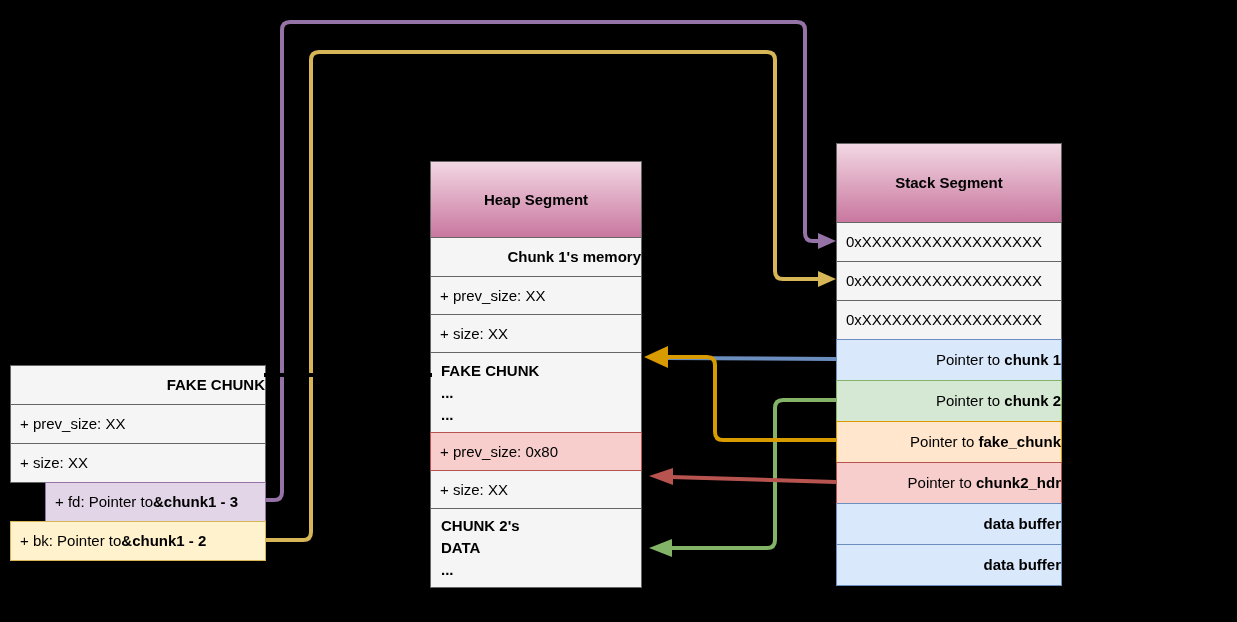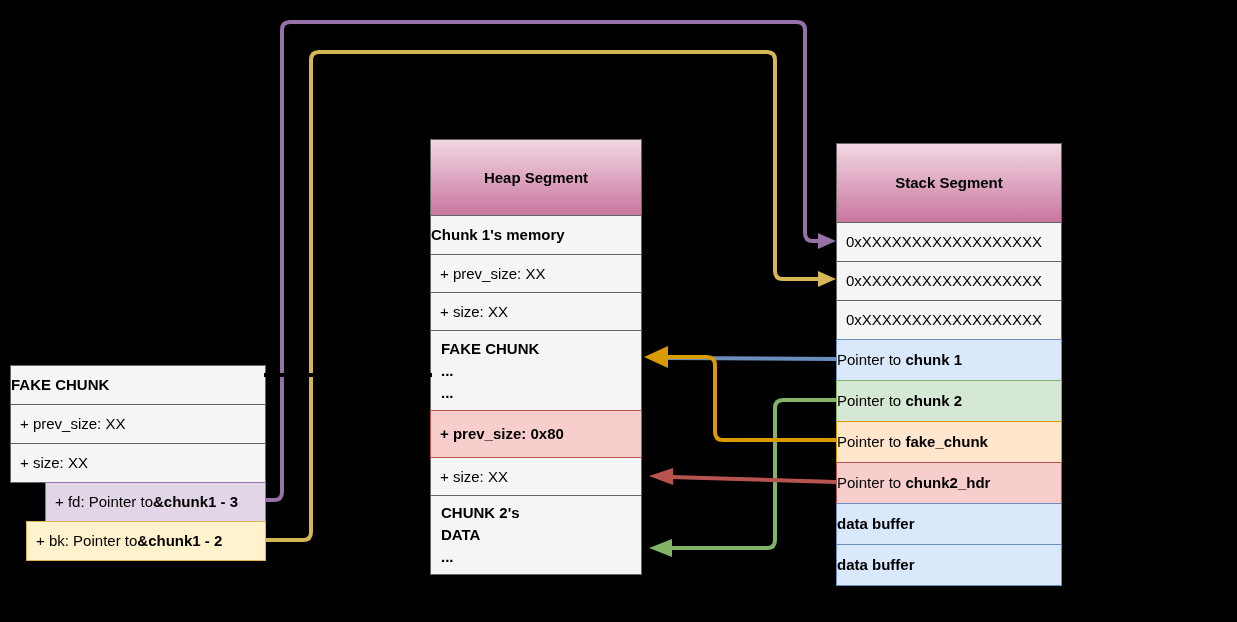--- a/index.html
+++ b/index.html
@@ -10,29 +10,29 @@
     color:var(--text,#000);
   }
   .table{position:absolute;display:flex;flex-direction:column;}
   .row{
     box-sizing:border-box;position:relative;
     border:1px solid var(--gray-border);background:var(--gray-fill);
     display:flex;align-items:center;margin-top:-1px;
     font-size:15px;line-height:18px;color:var(--text);
   }
   .row:first-child{margin-top:0;}
-  .row.center{justify-content:flex-start;}
+  .row.center{justify-content:flex-end;}
   .row.pad{padding-left:9px;padding-right:12px;}
   .row.bold{font-weight:bold;}
   .hdr{
     background:linear-gradient(to bottom,var(--header-grad-top),var(--header-grad-bottom));
     font-weight:bold;justify-content:center;font-size:15px;
   }
   .row.purple-row{background:var(--purple-fill);border-color:var(--purple);z-index:2;}
-  .row.gold-row{background:var(--gold-fill);border-color:var(--gold);z-index:2;margin-left:16px;}
+  .row.gold-row{background:var(--gold-fill);border-color:var(--gold);z-index:2;}
   .row.red-row{background:var(--red-fill);border-color:var(--red);z-index:2;}
   .row.blue-row{background:var(--blue-fill);border-color:var(--blue);z-index:2;}
   .row.green-row{background:var(--green-fill);border-color:var(--green);z-index:2;}
   .row.orange-row{background:var(--orange-fill);border-color:var(--orange);z-index:2;}
   .block{flex-direction:column;align-items:flex-start;justify-content:center;
          padding-left:10px;font-weight:bold;line-height:22px;}
   #arrows{position:absolute;left:0;top:0;z-index:5;pointer-events:none;}
   #arrows path{fill:none;stroke-width:4;}
   .st-purple{stroke:var(--purple);} .fl-purple{fill:var(--purple);}
   .st-gold{stroke:var(--gold);}     .fl-gold{fill:var(--gold);}
@@ -60,39 +60,39 @@
   <div class="row pad purple-row" style="height:40px;margin-left:35px;">
     <span>+ fd: Pointer to </span>
       <b>&amp;chunk1 - 3</b>
   </div>
   <div class="row pad gold-row" style="height:40px;">
     <span>+ bk: Pointer to </span>
       <b>&amp;chunk1 - 2</b>
   </div>
 </div>
 
-<div class="table" style="left:430px;top:139px;width:212px;">
+<div class="table" style="left:430px;top:161px;width:212px;">
   <div class="row hdr" style="height:77px;">
     <span>Heap Segment</span>
   </div>
   <div class="row center bold" style="height:40px;">
     <span>Chunk 1's memory</span>
   </div>
   <div class="row pad" style="height:39px;">
     <span>+ prev_size: XX</span>
   </div>
   <div class="row pad" style="height:39px;">
     <span>+ size: XX</span>
   </div>
   <div class="row block" style="height:81px;">
     <span>FAKE CHUNK</span>
     <span>...</span>
     <span>...</span>
   </div>
-  <div class="row pad red-row" style="height:48px;font-weight:bold;">
+  <div class="row pad red-row" style="height:39px;">
     <span>+ prev_size: 0x80</span>
   </div>
   <div class="row pad" style="height:39px;">
     <span>+ size: XX</span>
   </div>
   <div class="row block" style="height:80px;">
     <span>CHUNK 2's</span>
     <span>DATA</span>
     <span>...</span>
   </div>

